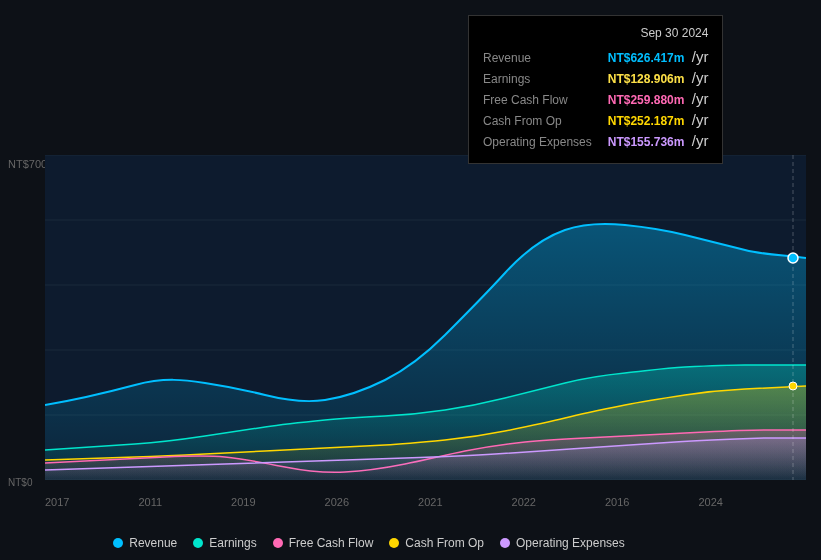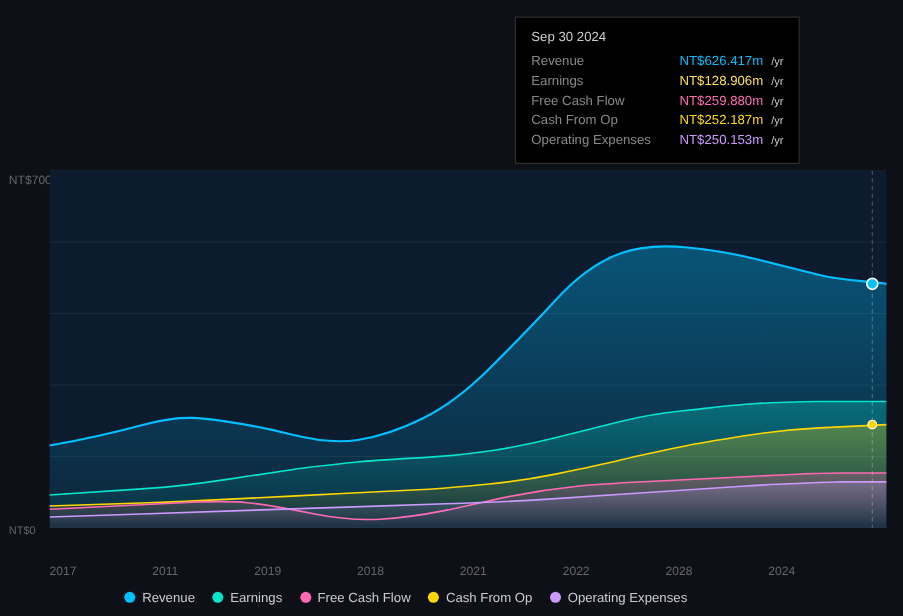--- a/index.html
+++ b/index.html
@@ -10,20 +10,21 @@
       font-family: Arial, sans-serif;
       overflow: hidden;
       position: relative;
     }
 
     .chart-container {
       width: 738px;
       height: 560px;
       position: relative;
       background: #0d1117;
+      text-align: right;
     }
 
     
     .tooltip {
       position: absolute;
       top: 15px;
       left: 468px;
       background: #000;
       border: 1px solid #333;
       padding: 10px 14px;
@@ -44,28 +45,27 @@
       margin-bottom: 4px;
       font-size: 12px;
     }
 
     .tooltip-label {
       color: #888;
       margin-right: 16px;
     }
 
     .tooltip-value {
-      font-weight: normal;
+      font-weight: bold;
       white-space: nowrap;
-      margin-left: 10px;
     }
 
     .tooltip-sub {
       color: #ccc;
-      font-size: 10px;
+      font-size: 15px;
       margin-left: 4px;
     }
 
     .tooltip-sub-row {
       display: flex;
       justify-content: flex-end;
       margin-bottom: 4px;
     }
 
     .profit-margin {
@@ -86,21 +86,21 @@
       position: absolute;
       bottom: 72px;
       left: 8px;
       color: #666;
       font-size: 10px;
     }
 
     
     .x-axis {
       position: absolute;
-      bottom: 34px;
+      bottom: 52px;
       left: 45px;
       right: 15px;
       display: flex;
       justify-content: space-between;
     }
 
     .x-label {
       color: #666;
       font-size: 11px;
     }
@@ -172,21 +172,21 @@
       <span class="tooltip-label">Cash From Op</span>
       <span>
         <span class="tooltip-value" style="color:#ffd700">NT$252.187m</span>
         <span class="tooltip-sub">/yr</span>
       </span>
     </div>
 
     <div class="tooltip-row">
       <span class="tooltip-label">Operating Expenses</span>
       <span>
-        <span class="tooltip-value" style="color:#cc99ff">NT$250.153m</span>
+        <span class="tooltip-value" style="color:#cc99ff">NT$155.736m</span>
         <span class="tooltip-sub">/yr</span>
       </span>
     </div>
   </div>
 
   <div class="y-axis-label">NT$700m</div>
   <div class="y-axis-zero">NT$0</div>
 
   <svg style="position:absolute; top:155px; left:45px; right:15px; width:761px; height:325px;" viewBox="0 0 761 325" preserveAspectRatio="none">
 
@@ -382,24 +382,24 @@
 
     <circle cx="748" cy="103" r="5" fill="#00bfff" stroke="#fff" stroke-width="1.5"></circle>
 
     <circle cx="748" cy="231" r="4" fill="#ffd700" stroke="#fff" stroke-width="1"></circle>
   </svg>
 
   <div class="x-axis">
     <span class="x-label">2017</span>
     <span class="x-label">2011</span>
     <span class="x-label">2019</span>
-    <span class="x-label">2018</span>
+    <span class="x-label">2026</span>
     <span class="x-label">2021</span>
     <span class="x-label">2022</span>
-    <span class="x-label">2028</span>
+    <span class="x-label">2016</span>
     <span class="x-label">2024</span>
   </div>
 
   <div class="legend">
     <div class="legend-item">
       <div class="legend-dot" style="background:#00bfff"></div>
       <span class="legend-label">Revenue</span>
     </div>
     <div class="legend-item">
       <div class="legend-dot" style="background:#00e5cc"></div>

